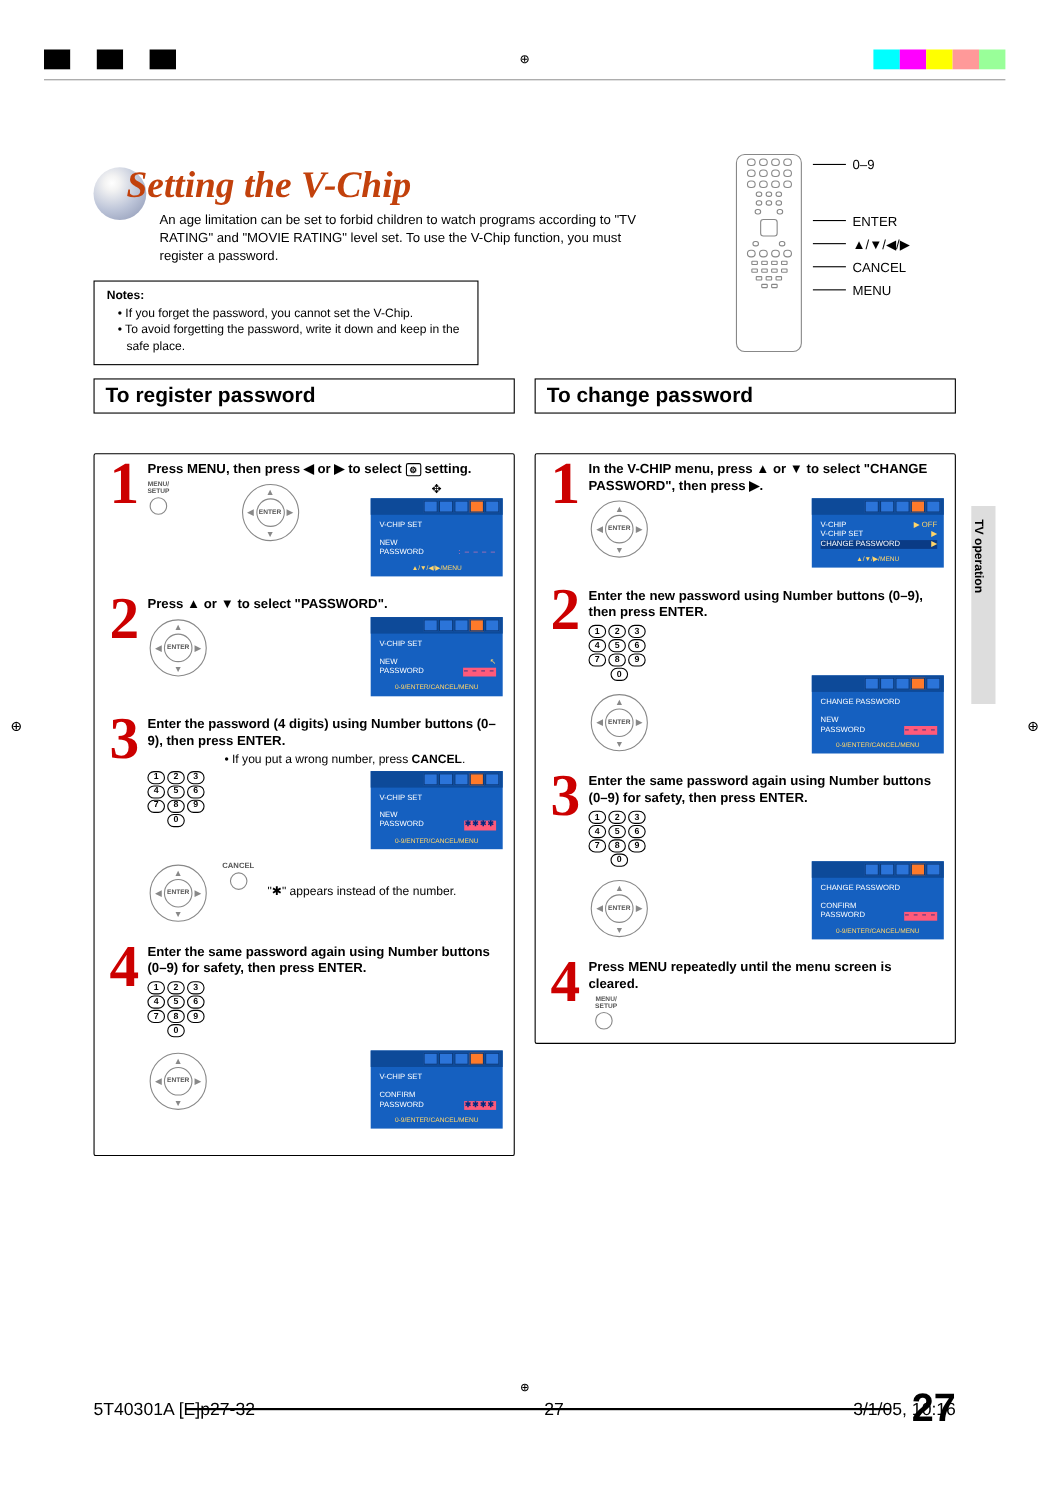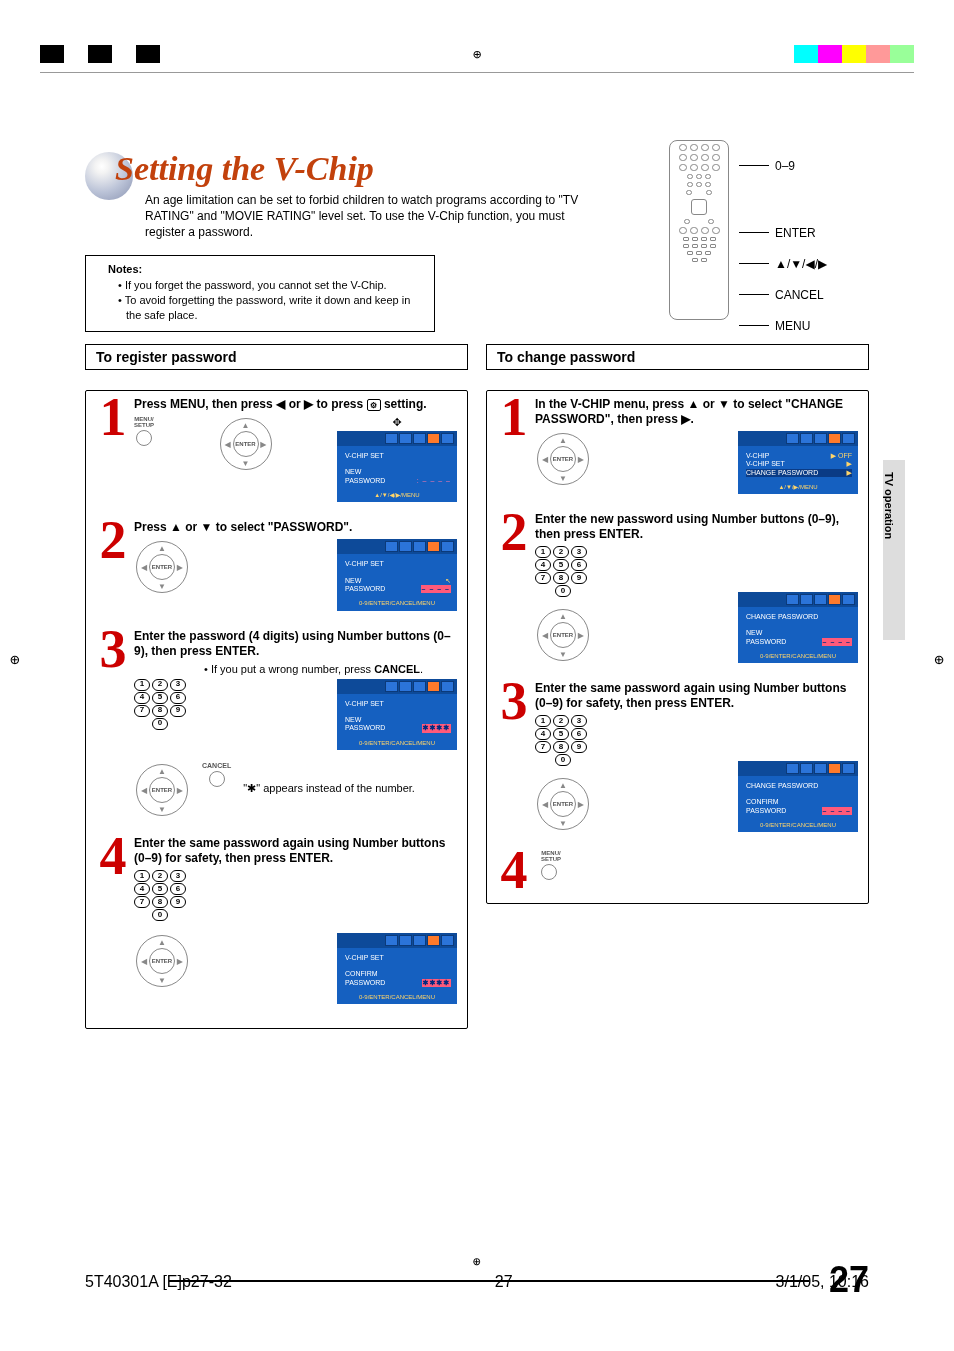--- a/index.html
+++ b/index.html
@@ -111,30 +111,30 @@
   .remote-box .center-btn {
     width:16px;height:16px;border:1px solid #888;border-radius:3px;margin:4px auto;
   }
   .remote-labels {
     position: absolute;
     right: 0;
     top: -8px;
     width: 130px;
     font-size: 12px;
   }
-  .remote-labels .row { display:flex; align-items:center; margin-bottom:6px; height:15px;margin-top:16px;}
+  .remote-labels .row { display:flex; align-items:center; margin-bottom:6px; height:15px;}
   .remote-labels .ln { flex:0 0 30px; border-top:1px solid #000; margin-right:6px;}
   .remote-labels .lbl { white-space:nowrap; font-size:12px;}
   .remote-labels .spacer { height: 30px; }
   .arrows-lbl { font-family: Arial; }
 
   
   .notes-box {
     border: 1px solid #000;
-    padding: 6px 10px 8px 22px;
+    padding: 6px 10px 8px 11px;
     width: 350px;
     margin-top: 14px;
     font-size: 11px;
     line-height: 1.35;
   }
   .notes-box .nt { font-weight: bold; margin-bottom:2px;}
   .notes-box ul { margin:0; padding-left:10px; list-style:none;}
   .notes-box li { padding-left:8px; text-indent:-8px;}
   .notes-box li::before { content:"• ";}
 
@@ -146,23 +146,23 @@
   }
   .col {
     flex: 1 1 0;
     border: 1.5px solid #000;
     border-radius: 2px;
     padding: 6px 10px 6px 10px;
   }
   .col-title {
     border: 1.5px solid #000;
     padding: 4px 10px;
-    font-size: 14px;
+    font-size: 19px;
     font-weight: bold;
-    margin-bottom: 20px;
+    margin-bottom: 36px;
     background:#fff;
   }
   .step {
     display: flex;
     gap: 4px;
     margin-bottom: 6px;
   }
   .step-num {
     font-family: "Times New Roman", serif;
     font-size: 54px;
@@ -477,21 +477,21 @@
     <div class="columns">
 
       <div style="flex:1 1 0;">
         <div class="col-title">To register password</div>
         <div class="col">
 
           <div class="step">
             <div class="step-num">1</div>
             <div class="step-body">
               <div class="step-head">
-                <span>Press MENU, then press </span><span class="arrow-char">◀</span><span> or </span><span class="arrow-char">▶</span><span> to press </span><span class="icn-inline">⚙</span><span> setting.</span>
+                <span>Press MENU, then press </span><span class="arrow-char">◀</span><span> or </span><span class="arrow-char">▶</span><span> to select </span><span class="icn-inline">⚙</span><span> setting.</span>
               </div>
               <div class="step-figs">
                 <div class="btn-label menu">
                   <span style="white-space:pre-line;font-size:6px;">MENU/
 SETUP</span>
                   <span class="circ"></span>
                 </div>
                 <div class="navpad">
                   <div class="ring"></div>
                   <div class="tri t">▲</div>
@@ -863,20 +863,21 @@
                   </div>
                   <div class="foot">0-9/ENTER/CANCEL/MENU</div>
                 </div>
               </div>
             </div>
           </div>
 
           <div class="step">
             <div class="step-num">4</div>
             <div class="step-body">
+              <div class="step-head">Press MENU repeatedly until the menu screen is cleared.</div>
               <div class="btn-label menu" style="align-items:flex-start;margin-left:6px;">
                 <span style="white-space:pre-line;font-size:6px;">MENU/
 SETUP</span>
                 <span class="circ"></span>
               </div>
             </div>
           </div>
 
         </div>
       </div>

